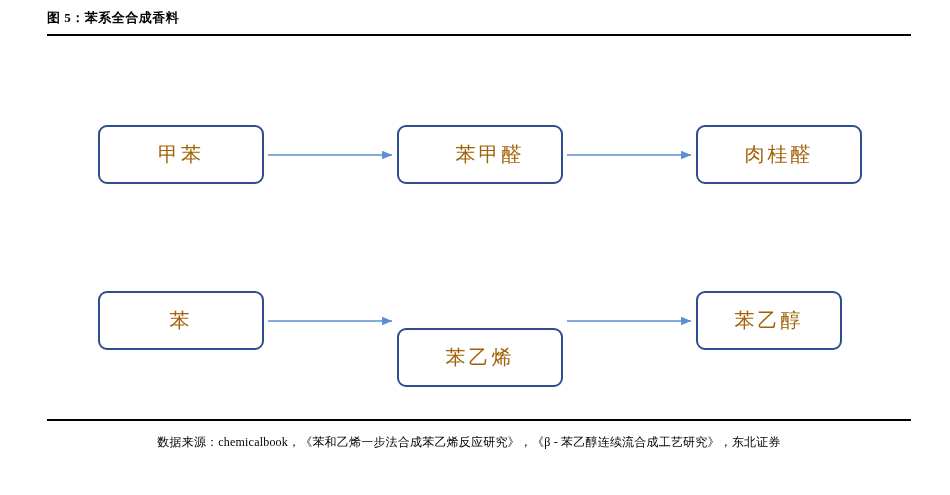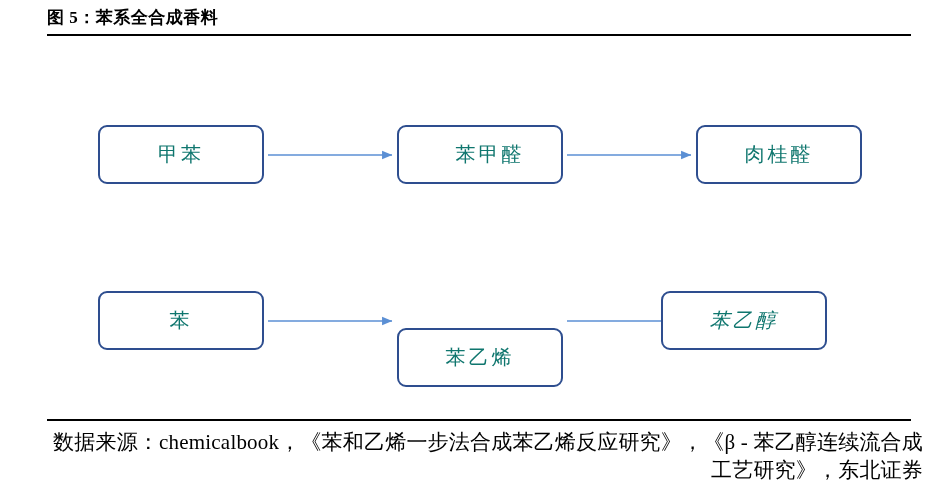--- a/index.html
+++ b/index.html
@@ -14,21 +14,21 @@
     font-family: "Liberation Serif", "DejaVu Serif", serif;
     color: #000000;
     overflow: hidden;
   }
 
   
   #figure-title {
     position: absolute;
     left: 47px;
     top: 5px;
-    font-size: 17px;
+    font-size: 13px;
     font-weight: bold;
     letter-spacing: 0.5px;
     white-space: nowrap;
     line-height: 26px;
   }
   #title-rule {
     position: absolute;
     left: 47px;
     top: 34px;
     width: 864px;
@@ -49,51 +49,51 @@
     position: absolute;
     box-sizing: border-box;
     border: 2px solid #2E4E8F;
     border-radius: 9px;
     background: #ffffff;
     display: flex;
     align-items: center;
     justify-content: center;
     font-size: 20px;
     letter-spacing: 3px;
-    color: #0f766e;
+    color: #a16207;
     font-family: "Liberation Serif", "DejaVu Serif", serif;
   }
 
   
   #node-toluene      { left: 98px;  top: 125px; width: 166px; height: 59px; }
   #node-benzaldehyde { left: 397px; top: 125px; width: 166px; height: 59px; padding-left: 20px; }
   #node-cinnamal     { left: 696px; top: 125px; width: 166px; height: 59px; text-align: center; }
   
   #node-benzene      { left: 98px;  top: 291px; width: 166px; height: 59px; }
   #node-styrene      { left: 397px; top: 291px; width: 166px; height: 59px; margin-top: 37px; }
-  #node-phenethyl    { left: 661px; top: 291px; width: 166px; height: 59px; font-style: italic; }
+  #node-phenethyl    { left: 696px; top: 291px; width: 146px; height: 59px; }
 
   
   #footer-rule {
     position: absolute;
     left: 47px;
     top: 419px;
     width: 864px;
     height: 0;
     border-top: 2px solid #000000;
   }
   #footer-source {
     position: absolute;
-    left: 47px;
+    left: 31px;
     top: 428px;
     width: 876px;
-    font-size: 21px;
+    font-size: 12px;
     line-height: 28px;
     letter-spacing: 0.2px;
-    text-align: right;
+    text-align: center;
   }
 </style>
 </head>
 <body>
 
 <div id="figure-title">图 5：苯系全合成香料</div>
 <div id="title-rule"></div>
 
 <svg id="flow-canvas" viewBox="0 0 950 495" xmlns="http://www.w3.org/2000/svg">
   <defs>

